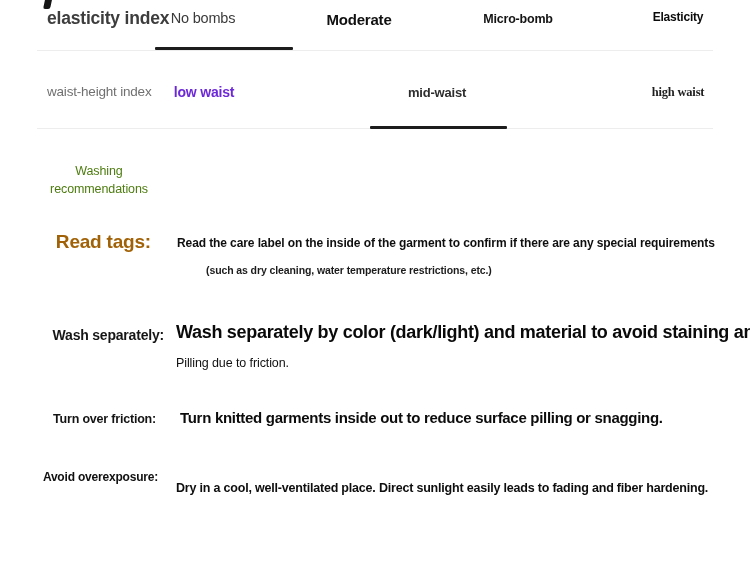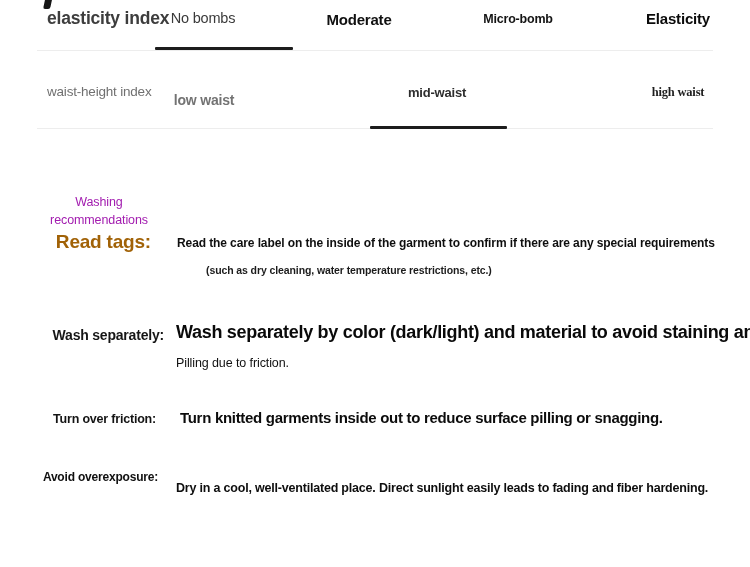--- a/index.html
+++ b/index.html
@@ -16,33 +16,33 @@
   .abs { position: absolute; white-space: nowrap; }
   .cx { transform: translateX(-50%); }
   .divider { position: absolute; height: 1px; background: #ededed; }
   .active-underline { position: absolute; height: 3px; background: #1d1d1d; border-radius: 1px; }
 
   
   .r1-label { left: 47px; top: 8px; font-size: 17.5px; font-weight: 700; color: #3d3d3d; letter-spacing: -0.2px; }
   .r1-opt0 { left: 203px; top: 10px; font-size: 14.5px; font-weight: 500; color: #3a3a3a; letter-spacing: -0.2px; }
   .r1-opt1 { left: 359px; top: 11px; font-size: 15px; font-weight: 700; color: #101010; letter-spacing: -0.2px; }
   .r1-opt2 { left: 518px; top: 12px; font-size: 12.5px; font-weight: 600; color: #141414; letter-spacing: -0.2px; }
-  .r1-opt3 { left: 678px; top: 10px; font-size: 15px; font-weight: 700; color: #0b0b0b; letter-spacing: -0.2px; }
+  .r1-opt3 { left: 678px; top: 10px; font-size: 12px; font-weight: 700; color: #0b0b0b; letter-spacing: -0.2px; }
 
   
   .r2-label { left: 47px; top: 84px; font-size: 13.5px; font-weight: 500; color: #707070; letter-spacing: -0.2px; }
-  .r2-opt0 { left: 204px; top: 84px; font-size: 14px; font-weight: 700; color: #737373; letter-spacing: -0.2px; margin-top: 8px; }
+  .r2-opt0 { left: 204px; top: 84px; font-size: 14px; font-weight: 700; color: #6d28d9; letter-spacing: -0.2px; }
   .r2-opt1 { left: 437px; top: 85px; font-size: 13px; font-weight: 600; color: #2e2e2e; letter-spacing: -0.2px; }
   .r2-opt2 { left: 678px; top: 85px; font-size: 12.5px; font-weight: 600; color: #1e1e1e; letter-spacing: -0.2px; font-family: Liberation Serif, serif; }
 
   
   .wash-title {
     position: absolute; left: 34px; top: 162px; width: 130px;
     text-align: center; font-size: 12.5px; line-height: 18px;
-    font-weight: 500; color: #a21caf; letter-spacing: -0.1px; margin-top: 31px;
+    font-weight: 500; color: #4d7c0f; letter-spacing: -0.1px;
   }
   .item-label { position: absolute; text-align: right; color: #111; letter-spacing: -0.2px; white-space: nowrap; }
   .lbl-read  { left: 0; width: 151px; top: 231px; font-size: 19px; font-weight: 700; color: #a16207; }
   .lbl-sep   { left: 0; width: 164px; top: 327px; font-size: 14px; font-weight: 700; color: #161616; }
   .lbl-turn  { left: 0; width: 156px; top: 412px; font-size: 12.5px; font-weight: 600; color: #141414; }
   .lbl-avoid { left: 0; width: 158px; top: 470px; font-size: 12px; font-weight: 700; color: #101010; }
 
   .txt-read  { left: 177px; top: 236px; font-size: 12px; font-weight: 600; color: #0f0f0f; letter-spacing: -0.1px; }
   .note-read { left: 168px; top: 264px; font-size: 10.5px; font-weight: 600; color: #1c1c1c; letter-spacing: -0.1px; padding-left: 38px; }
   .txt-sep   { left: 176px; top: 322px; font-size: 18px; font-weight: 700; color: #0a0a0a; letter-spacing: -0.3px; }

